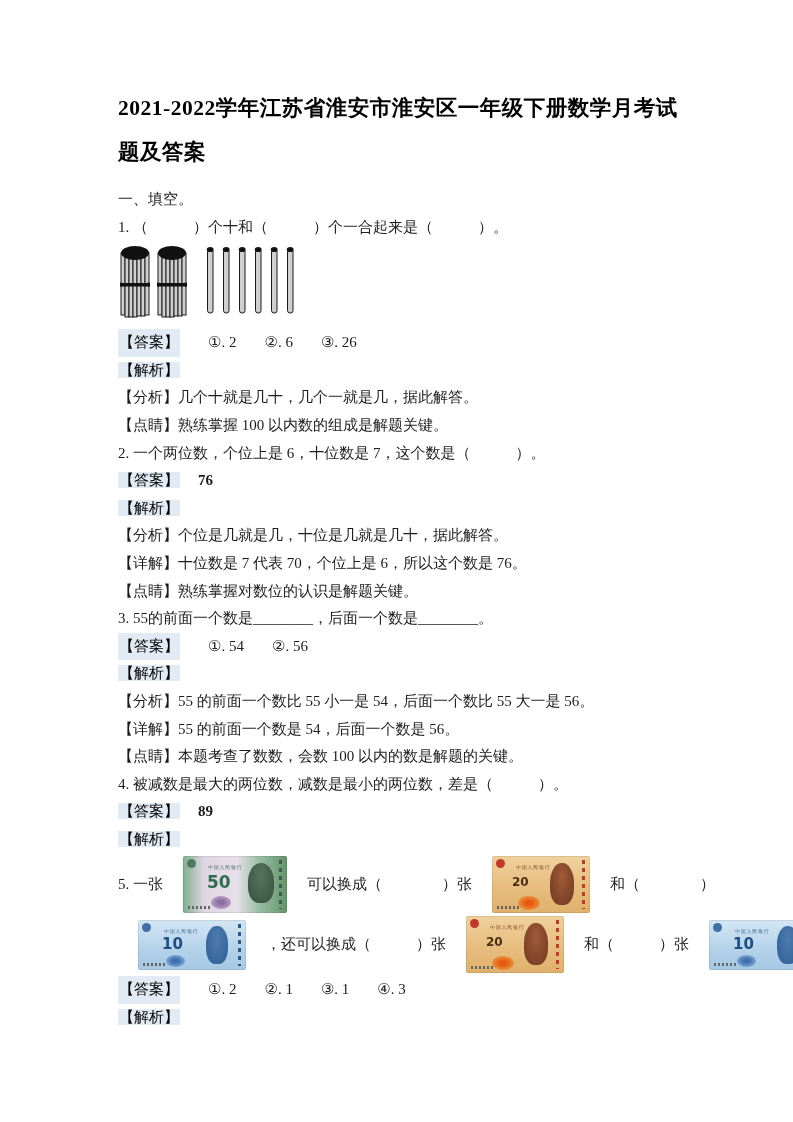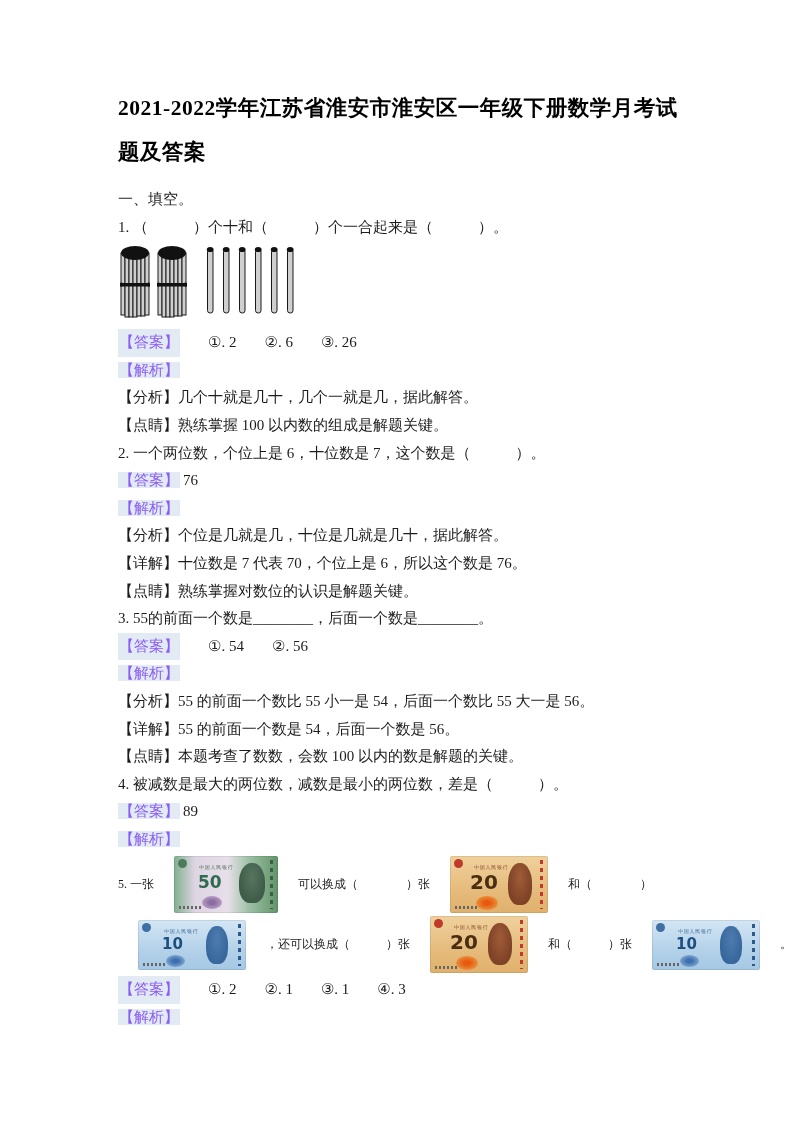--- a/index.html
+++ b/index.html
@@ -1,43 +1,43 @@
 <!DOCTYPE html>
 <html><head>
 <meta charset="utf-8">
 <style>
   html,body{margin:0;padding:0;background:#ffffff;}
   .page{position:relative;width:793px;height:1064px;background:#ffffff;overflow:hidden;
         font-family:"Liberation Serif","DejaVu Serif",serif;color:#1c1c1c;}
   .content{position:absolute;left:118px;top:86px;width:566px;}
   h1.title{font-size:21.5px;line-height:44px;margin:0 0 12px 0;font-weight:700;letter-spacing:.5px;color:#000;}
   .ln{font-size:15px;line-height:27.6px;margin:0;}
-  .tagA{color:#8b5cf6;background:#e2ebf3;padding:0 1px;}
+  .tagA{color:#000000;background:#e2ebf3;padding:0 1px;}
   .tagB{color:#1c1c1c;}
   .ansrow{display:flex;column-gap:28px;align-items:baseline;}
   .ansrow .ai{white-space:nowrap;text-align:right;}
-  .valgap{margin-left:3px;}
+  .valgap{margin-left:18px;font-weight:bold;}
   
   .sticks{display:flex;align-items:flex-start;height:80px;margin:4px 0 4px 2px;column-gap:7px;}
   .sticks .bgap{margin-right:12px;}
   .sticks svg{flex:none;}
   
   .money{display:flex;align-items:center;margin:3px 0;}
-  .money .txt{flex:none;white-space:nowrap;font-size:12px;}
+  .money .txt{flex:none;white-space:nowrap;font-size:15px;}
   .note{position:relative;display:inline-block;flex:none;border-radius:2px;margin:0 20px;
         box-shadow:0 0 0 1px rgba(0,0,0,0.08) inset;}
   .n50{width:104px;height:57px;background:linear-gradient(90deg,#7fb08d 0%,#ddd5e2 20%,#e7dfe9 52%,#9cc0a6 72%,#629468 100%);}
   .n20{width:98px;height:57px;background:linear-gradient(180deg,#efd19d 0%,#e6bb7c 60%,#e0b06c 100%);}
   .n10{width:108px;height:50px;background:linear-gradient(180deg,#d4e6f4 0%,#b3d1e9 60%,#a5c8e4 100%);}
   .nb{position:absolute;top:2px;left:24%;font-size:7px;transform:scale(.72);transform-origin:left top;
       letter-spacing:1px;white-space:nowrap;opacity:.85;}
   .n50 .nb{color:#3c5e4a;} .n20 .nb{color:#7a3d20;} .n10 .nb{color:#2d5a8a;}
   .nv{position:absolute;font-weight:700;font-family:"DejaVu Sans","Liberation Sans",sans-serif;}
   .n50 .nv{left:24px;top:13px;font-size:17px;color:#2f6b4f;}
-  .n20 .nv{left:20px;top:13px;font-size:20px;color:#4a2e12;}
+  .n20 .nv{left:20px;top:13px;font-size:12px;color:#4a2e12;}
   .n10 .nv{left:24px;top:11px;font-size:15px;color:#1d4f80;}
   .np{position:absolute;border-radius:48% 48% 40% 40%;}
   .n50 .np{right:13px;top:7px;width:26px;height:40px;background:radial-gradient(ellipse at 50% 35%,#57755e 0%,#3e5c49 70%);}
   .n20 .np{right:16px;top:7px;width:24px;height:42px;background:radial-gradient(ellipse at 50% 35%,#a05c38 0%,#7e4226 70%);}
   .n10 .np{right:18px;top:6px;width:22px;height:38px;background:radial-gradient(ellipse at 50% 35%,#4e7cb0 0%,#38679c 70%);}
   .nf{position:absolute;border-radius:50%;}
   .n50 .nf{left:28px;bottom:4px;width:20px;height:13px;background:radial-gradient(#8a6da0 20%,#b79cc4 70%);}
   .n20 .nf{left:26px;bottom:3px;width:22px;height:14px;background:radial-gradient(#e8590f 20%,#e98f3c 70%);}
   .n10 .nf{left:28px;bottom:3px;width:19px;height:12px;background:radial-gradient(#3e6eae 20%,#7aa3cf 70%);}
   .nem{position:absolute;top:3px;left:4px;width:9px;height:9px;border-radius:50%;}

